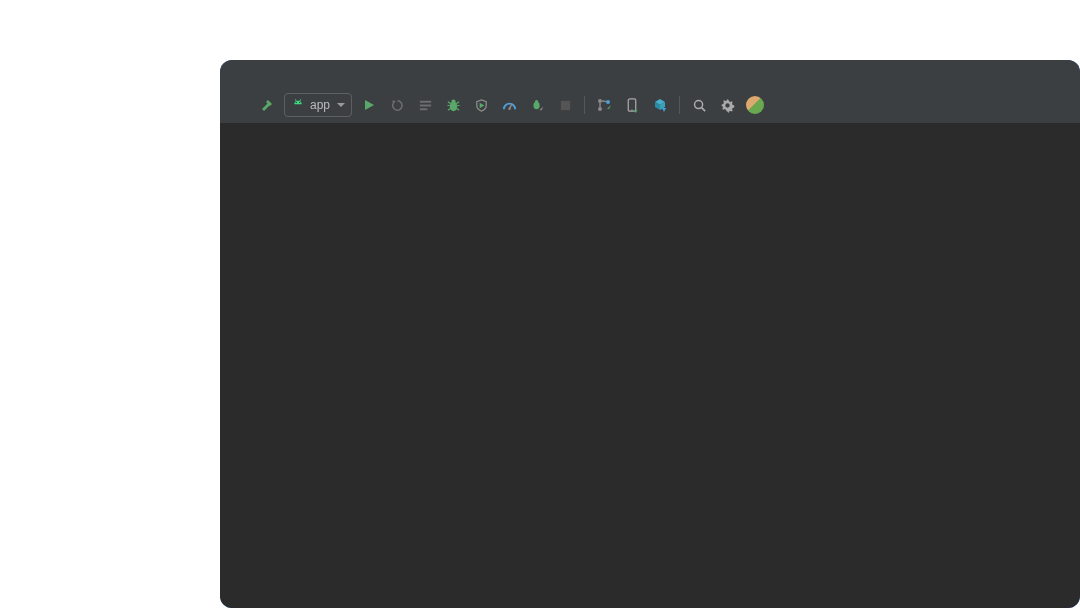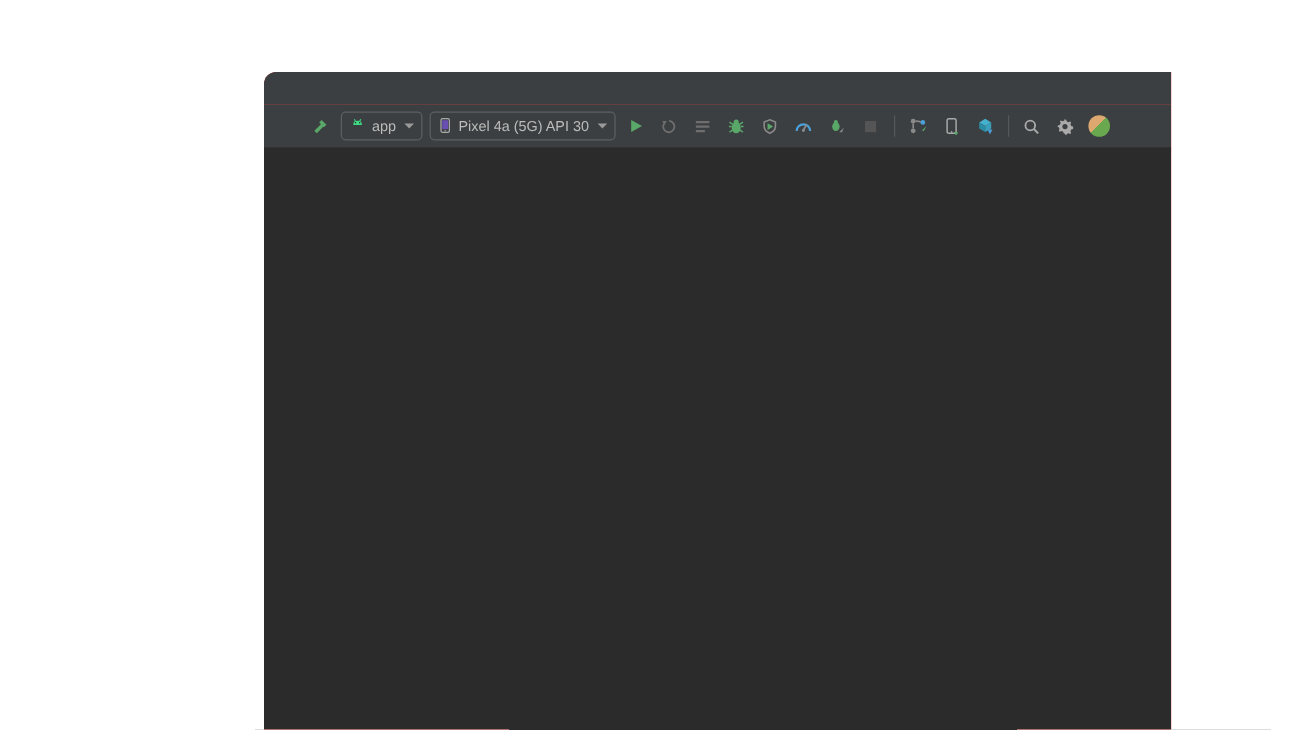--- a/index.html
+++ b/index.html
@@ -1,25 +1,26 @@
 <!DOCTYPE html>
 <html><head>
 <meta charset="utf-8">
 <style>
   html,body{margin:0;padding:0;background:#ffffff;width:1080px;height:608px;overflow:hidden;font-family:-apple-system,BlinkMacSystemFont,"Segoe UI",sans-serif;font-size:12px;}
   .window{
     position:absolute;
     left:220px;
     top:60px;
-    width:756px;
+    width:860px;
     height:548px;
-    background:#ef4444;
+    background:#3b82f6;
     border-top-left-radius:10px;
     border-top-right-radius:0;
     overflow:hidden;
+    border-radius:12px;
   }
   .titlebar{
     height:27px;
     background:#3c3f41;
   }
   .toolbar{
     height:36px;
     background:#3c3f41;
     display:flex;
     align-items:center;
@@ -82,31 +83,20 @@
           <line x1="5" y1="1.5" x2="6" y2="3.5" stroke="#3ddc84" stroke-width="1"></line>
           <line x1="11" y1="1.5" x2="10" y2="3.5" stroke="#3ddc84" stroke-width="1"></line>
           <circle cx="6" cy="5" r="0.7" fill="#2b2b2b"></circle>
           <circle cx="10" cy="5" r="0.7" fill="#2b2b2b"></circle>
         </svg>
       </span>
       <span>app</span>
       <span class="chev"></span>
     </div>
 
-    <div class="combo">
-      <span>
-        <svg width="12" height="14" viewBox="0 0 12 16">
-          <rect x="2" y="1" width="8" height="13" rx="1.5" fill="none" stroke="#aaaaaa" stroke-width="1.2"></rect>
-          <rect x="3.2" y="2.5" width="5.6" height="8.5" fill="#6a4fb3"></rect>
-          <circle cx="6" cy="12.6" r="0.7" fill="#aaaaaa"></circle>
-        </svg>
-      </span>
-      <span>Pixel 4a (5G) API 30</span>
-      <span class="chev"></span>
-    </div>
 
     <div class="icon-btn">
       <span>
         <svg width="14" height="14" viewBox="0 0 14 14">
             <path d="M3 2 L12 7 L3 12 Z" fill="#59a869"></path>
           </svg>
       </span>
     </div>
 
     <div class="icon-btn">

